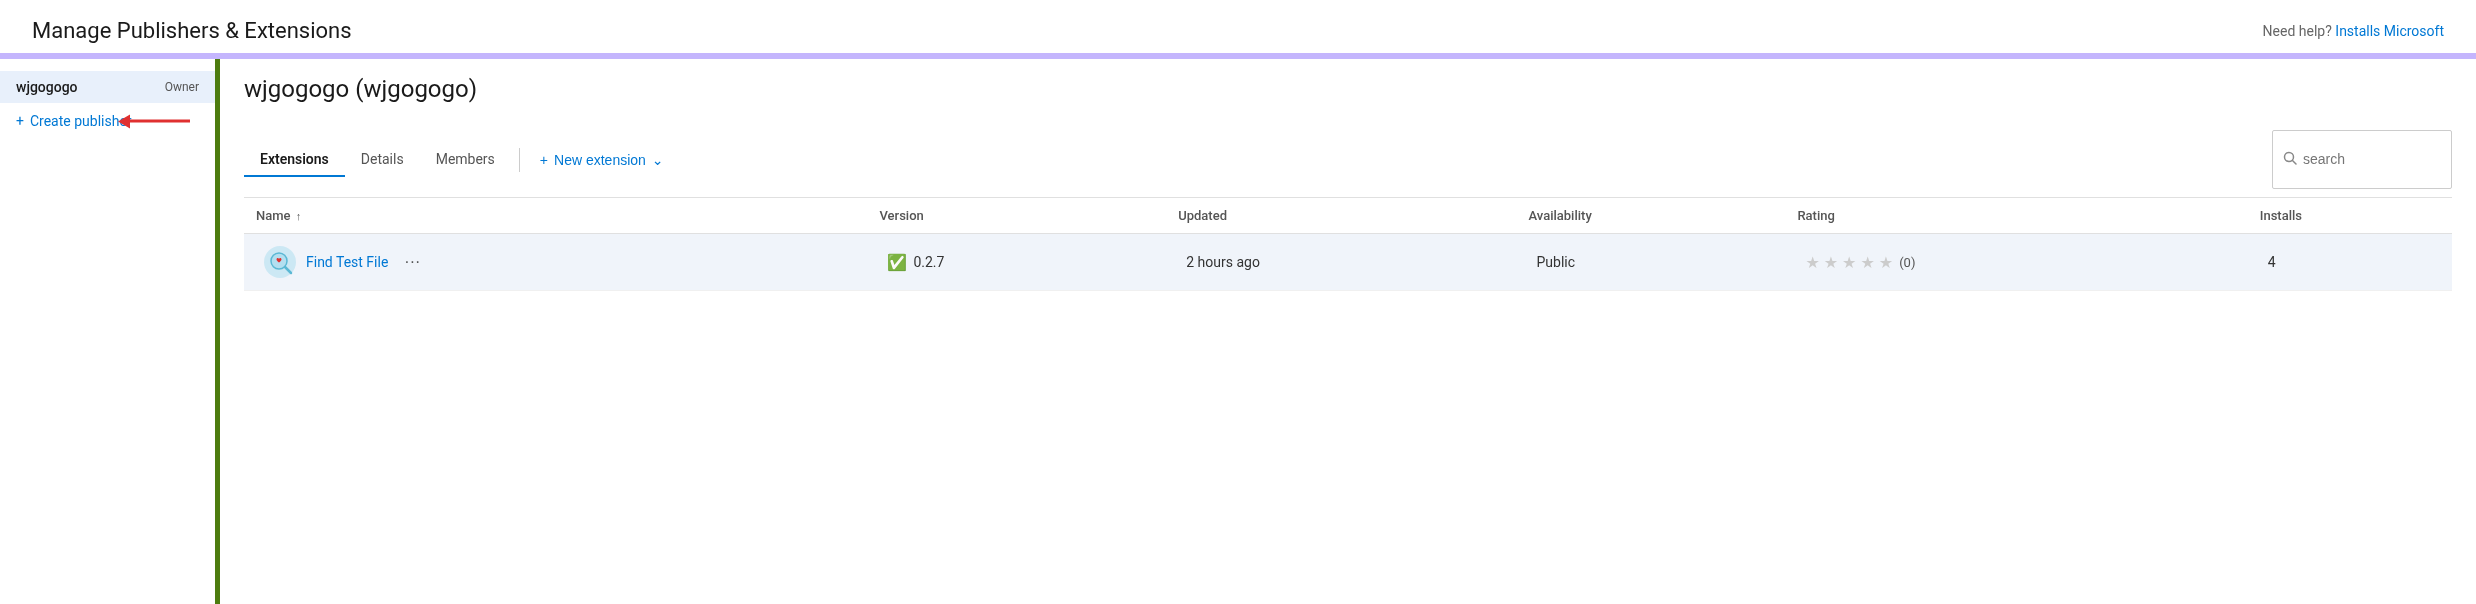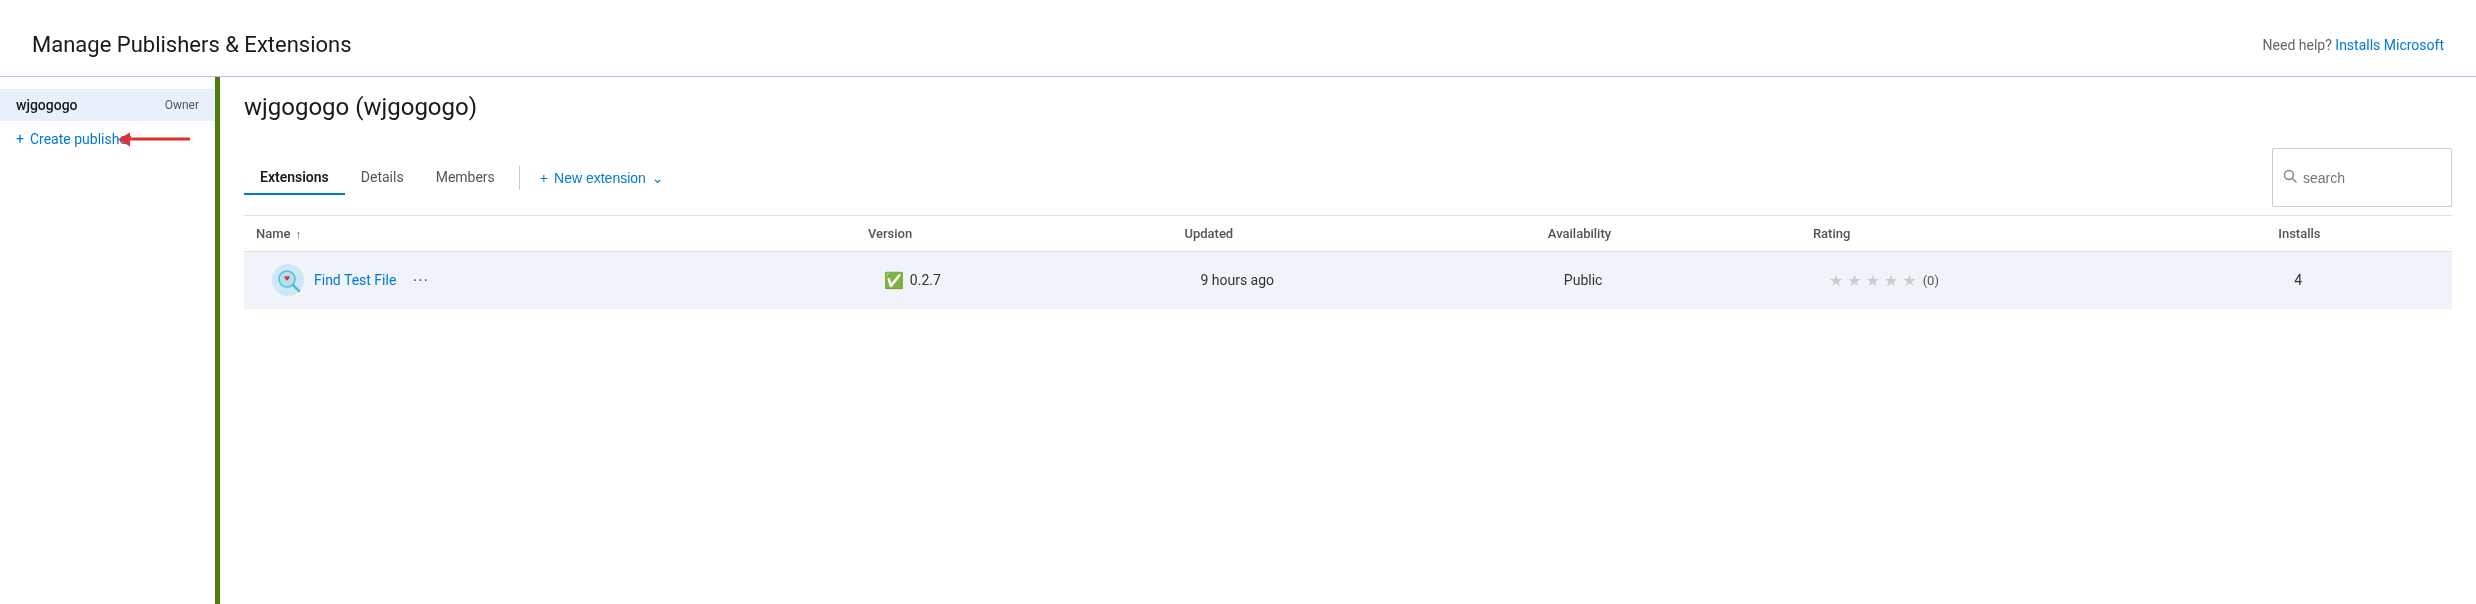--- a/index.html
+++ b/index.html
@@ -13,23 +13,22 @@
       width: 100%;
       min-height: 604px;
       display: flex;
       flex-direction: column;
     }
     
     .top-bar {
       display: flex;
       align-items: center;
       justify-content: space-between;
-      padding: 18px 32px 19px 32px;
-      border-bottom: 1px solid #c4b5fd;
-      margin-top: 14px;
+      padding: 18px 32px 10px 32px;
+      border-bottom: 6px solid #c4b5fd;
     }
     .page-title {
       font-size: 22px;
       font-weight: 400;
       color: #1a1a1a;
     }
     .help-text {
       font-size: 14px;
       color: #666;
     }
@@ -160,21 +159,21 @@
       cursor: pointer;
       font-size: 14px;
       border: none;
       background: none;
     }
 
     
     .search-box-wrap {
       margin-left: auto;
       display: flex;
-      align-items: center;
+      align-items: flex-start;
       border: 1px solid #ccc;
       border-radius: 2px;
       padding: 20px 10px;
       gap: 6px;
       min-width: 180px;
     }
     .search-icon-svg { color: #888; }
     .search-input {
       border: none;
       outline: none;
@@ -197,21 +196,21 @@
       color: #555;
       padding: 10px 12px;
       border-bottom: 1px solid #e0e0e0;
     }
     .extensions-table th .sort-arrow {
       font-size: 11px;
       color: #555;
       margin-left: 2px;
     }
     .extensions-table td {
-      padding: 12px 28px;
+      padding: 12px 20px;
       font-size: 14px;
       color: #333;
       border-bottom: 1px solid #f0f0f0;
     }
     .table-row-highlight {
       background: #f0f4fa;
     }
 
     
     .ext-icon {
@@ -400,21 +399,21 @@
                 <a href="#" class="ext-name-link">Find Test File</a>
                 <button class="ellipsis-btn">···</button>
               </div>
             </td>
             <td>
               <div class="version-cell">
                 <span class="check-icon">✅</span>
                 <span>0.2.7</span>
               </div>
             </td>
-            <td>9 hours ago</td>
+            <td>2 hours ago</td>
             <td>Public</td>
             <td>
               <div class="stars-cell">
                 <span class="star">★</span>
                 <span class="star">★</span>
                 <span class="star">★</span>
                 <span class="star">★</span>
                 <span class="star">★</span>
                 <span class="star-count">(0)</span>
               </div>

